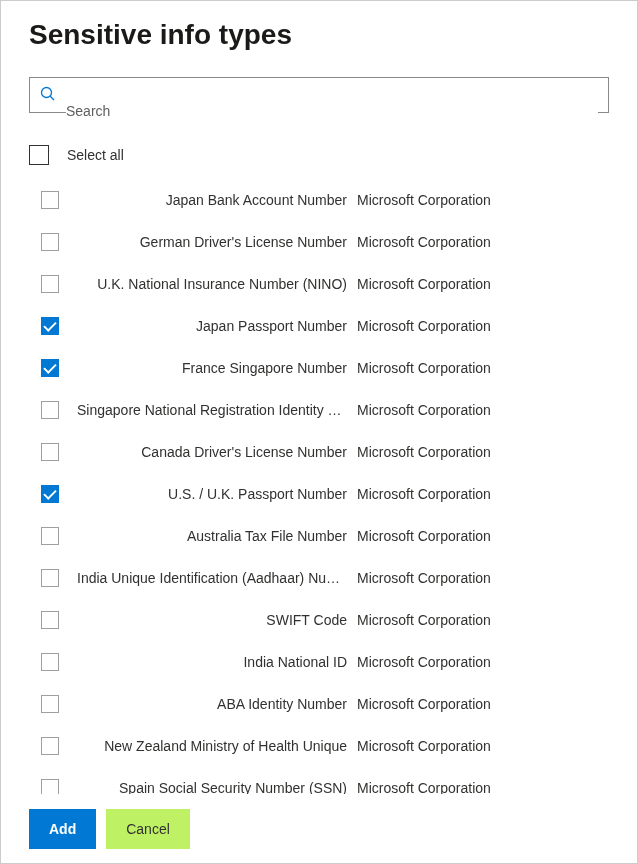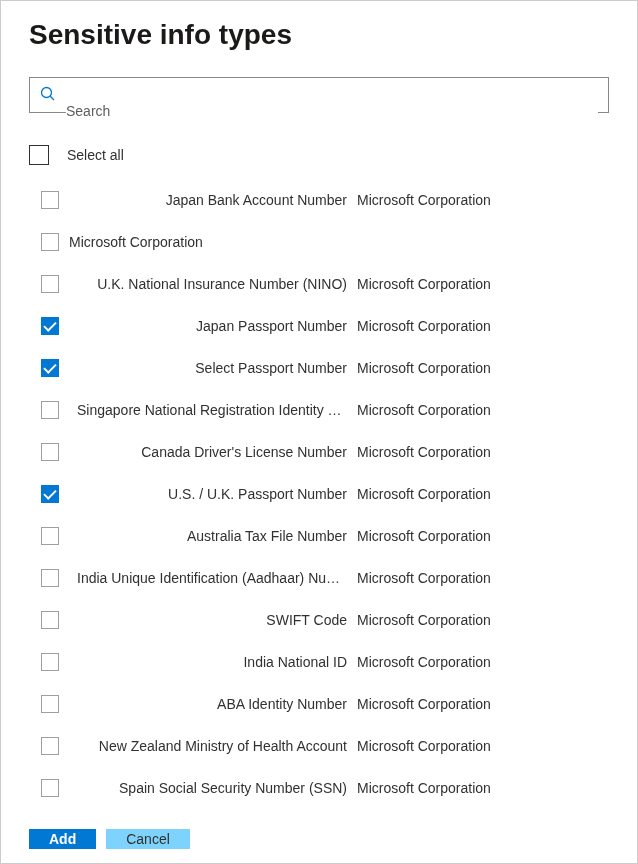--- a/index.html
+++ b/index.html
@@ -120,34 +120,34 @@
     }
     .footer {
       display: flex;
       align-items: center;
       padding: 14px 28px;
       gap: 10px;
       border-top: 1px solid transparent;
       background: #fff;
     }
     .btn {
-      height: 20px;
+      height: 40px;
       padding: 0 20px;
       font-size: 14px;
       font-family: inherit;
       border: none;
       cursor: pointer;
     }
     .btn-primary {
       background: #0078d4;
       color: #fff;
       font-weight: 600;
     }
     .btn-default {
-      background: #7dd3fc;
+      background: #bef264;
       color: #323130;
     }
     
     .list-container::-webkit-scrollbar {
       width: 16px;
     }
     .list-container::-webkit-scrollbar-track {
       background: #f3f2f1;
     }
     .list-container::-webkit-scrollbar-thumb {
@@ -180,35 +180,36 @@
 
 <div class="list-container" id="list-container">
 
 <div class="list-row">
       <span class="checkbox small"></span>
       <span class="name">Japan Bank Account Number</span>
       <span class="publisher">Microsoft Corporation</span>
     </div>
     <div class="list-row">
       <span class="checkbox small"></span>
+      <span class="name">German Driver's License Number</span>
       <span class="publisher">Microsoft Corporation</span>
     </div>
     <div class="list-row">
       <span class="checkbox small"></span>
       <span class="name">U.K. National Insurance Number (NINO)</span>
       <span class="publisher">Microsoft Corporation</span>
     </div>
     <div class="list-row">
       <span class="checkbox small checked"></span>
       <span class="name">Japan Passport Number</span>
       <span class="publisher">Microsoft Corporation</span>
     </div>
     <div class="list-row">
       <span class="checkbox small checked"></span>
-      <span class="name">Select Passport Number</span>
+      <span class="name">France Singapore Number</span>
       <span class="publisher">Microsoft Corporation</span>
     </div>
     <div class="list-row">
       <span class="checkbox small"></span>
       <span class="name">Singapore National Registration Identity Card</span>
       <span class="publisher">Microsoft Corporation</span>
     </div>
     <div class="list-row">
       <span class="checkbox small"></span>
       <span class="name">Canada Driver's License Number</span>
@@ -239,21 +240,21 @@
       <span class="name">India National ID</span>
       <span class="publisher">Microsoft Corporation</span>
     </div>
     <div class="list-row">
       <span class="checkbox small"></span>
       <span class="name">ABA Identity Number</span>
       <span class="publisher">Microsoft Corporation</span>
     </div>
     <div class="list-row">
       <span class="checkbox small"></span>
-      <span class="name">New Zealand Ministry of Health Account</span>
+      <span class="name">New Zealand Ministry of Health Unique</span>
       <span class="publisher">Microsoft Corporation</span>
     </div>
     <div class="list-row">
       <span class="checkbox small"></span>
       <span class="name">Spain Social Security Number (SSN)</span>
       <span class="publisher">Microsoft Corporation</span>
     </div>
   </div>
 
 <div class="footer">

